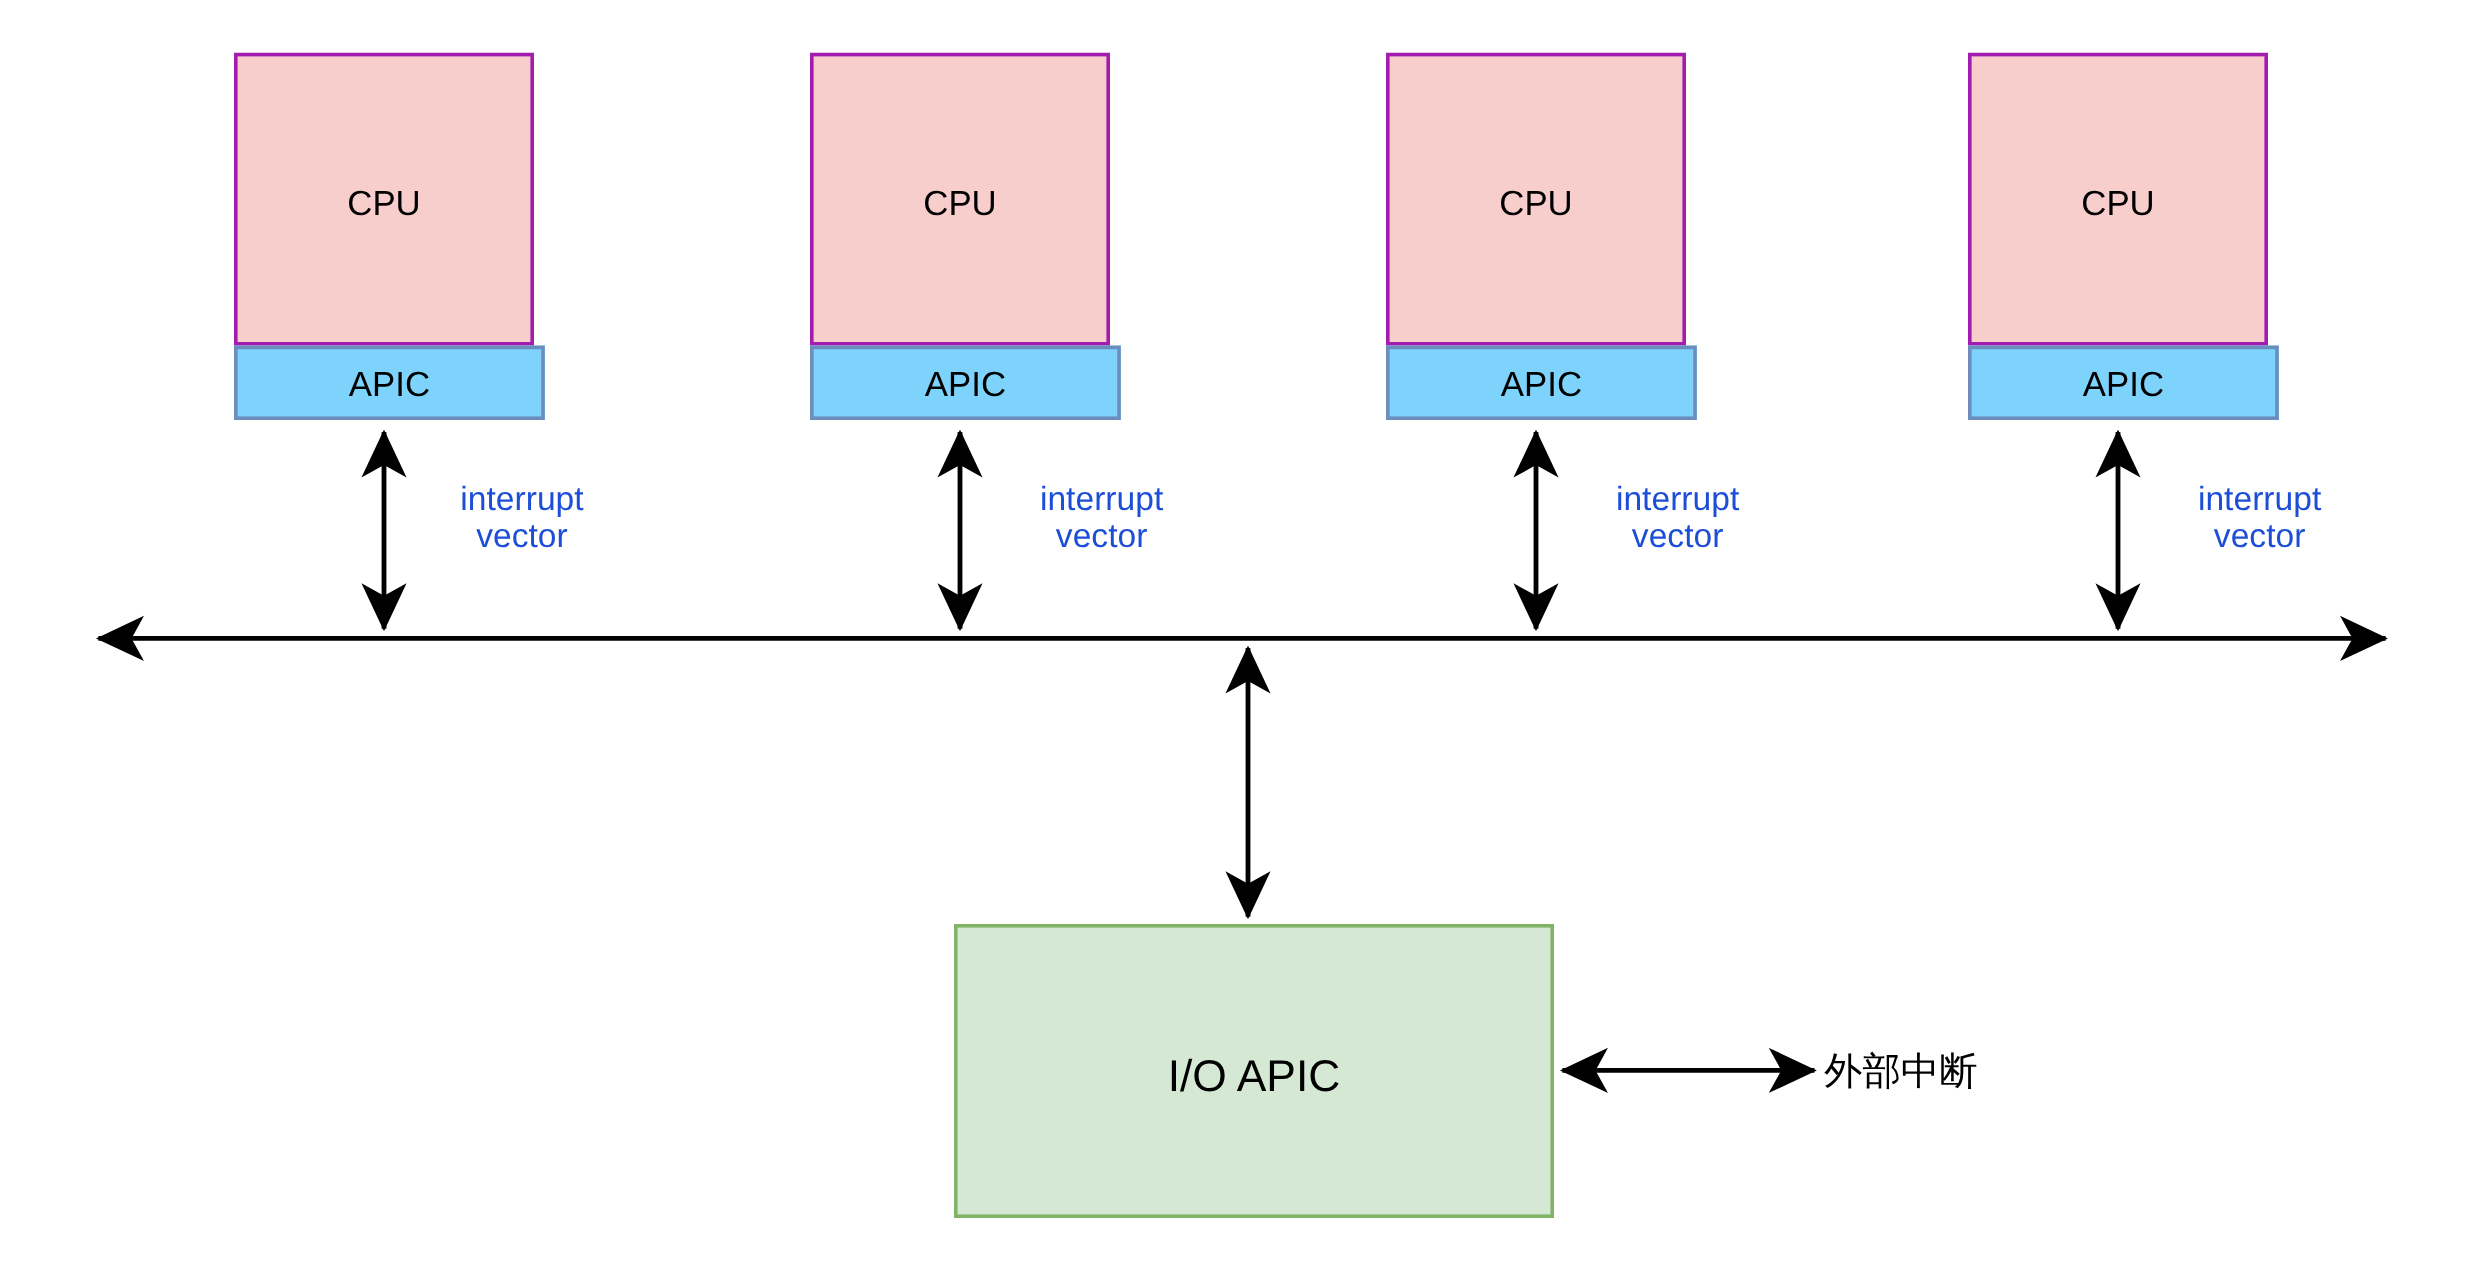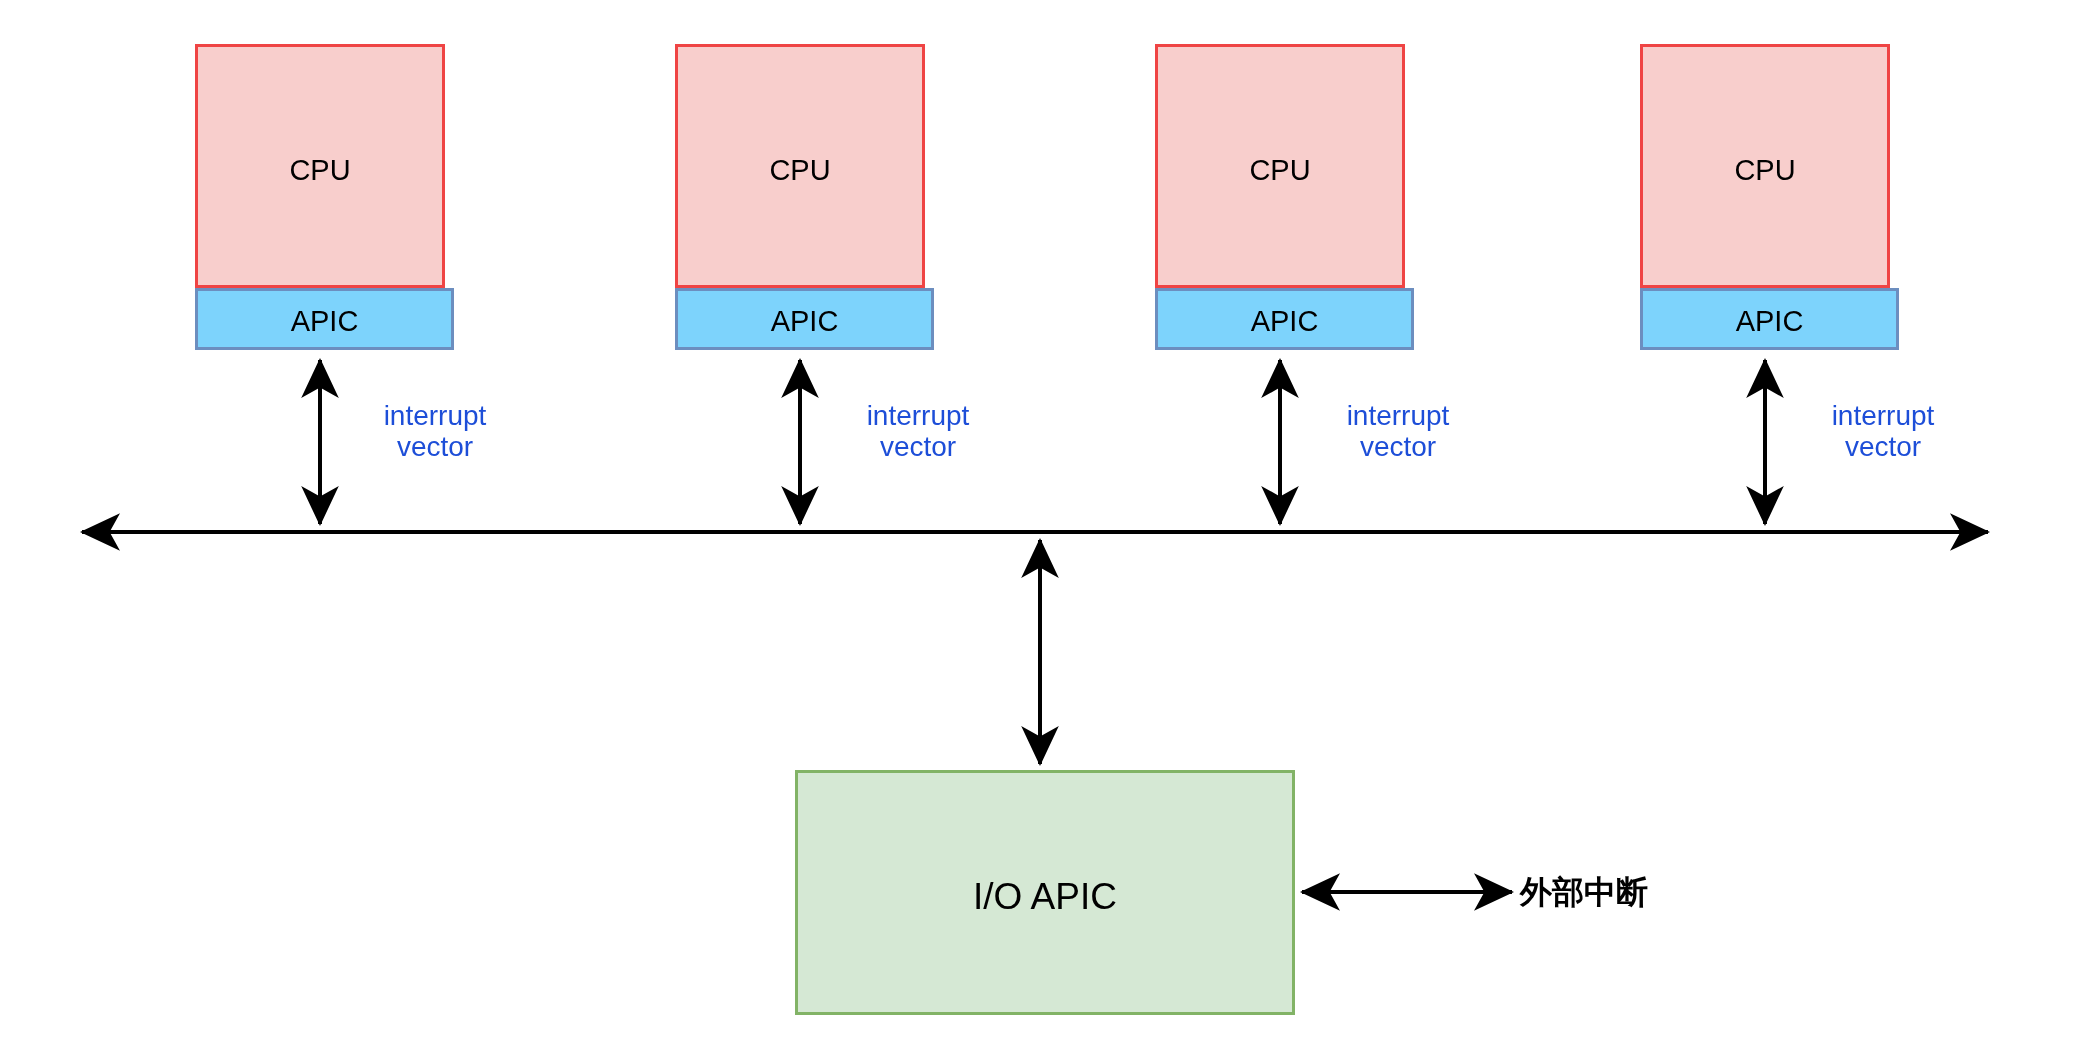--- a/index.html
+++ b/index.html
@@ -21,21 +21,21 @@
     position: absolute;
     width: 250px;
   }
   .cpu-box {
     position: absolute;
     left: 0;
     top: 0;
     width: 250px;
     height: 244px;
     background: #f8cecc;
-    border: 3px solid #ef4444;
+    border: 3px solid #a21caf;
     box-sizing: border-box;
   }
   .apic-box {
     position: absolute;
     left: 0;
     top: 244px;
     width: 259px;
     height: 62px;
     background: #7dd3fc;
     border: 3px solid #6c8ebf;
@@ -166,15 +166,15 @@
       <div class="box-label">APIC</div>
     </div>
   </div>
   <div class="vec-label" style="left:1783px; top:400px;">interrupt
 vector</div>
 
   <div class="io-apic-box">
     <div class="box-label">I/O APIC</div>
   </div>
 
-  <div class="ext-label" style="left:1520px; top:871px;font-weight:bold;">外部中断</div>
+  <div class="ext-label" style="left:1520px; top:871px;">外部中断</div>
 
 </div>
 
 </body></html>

